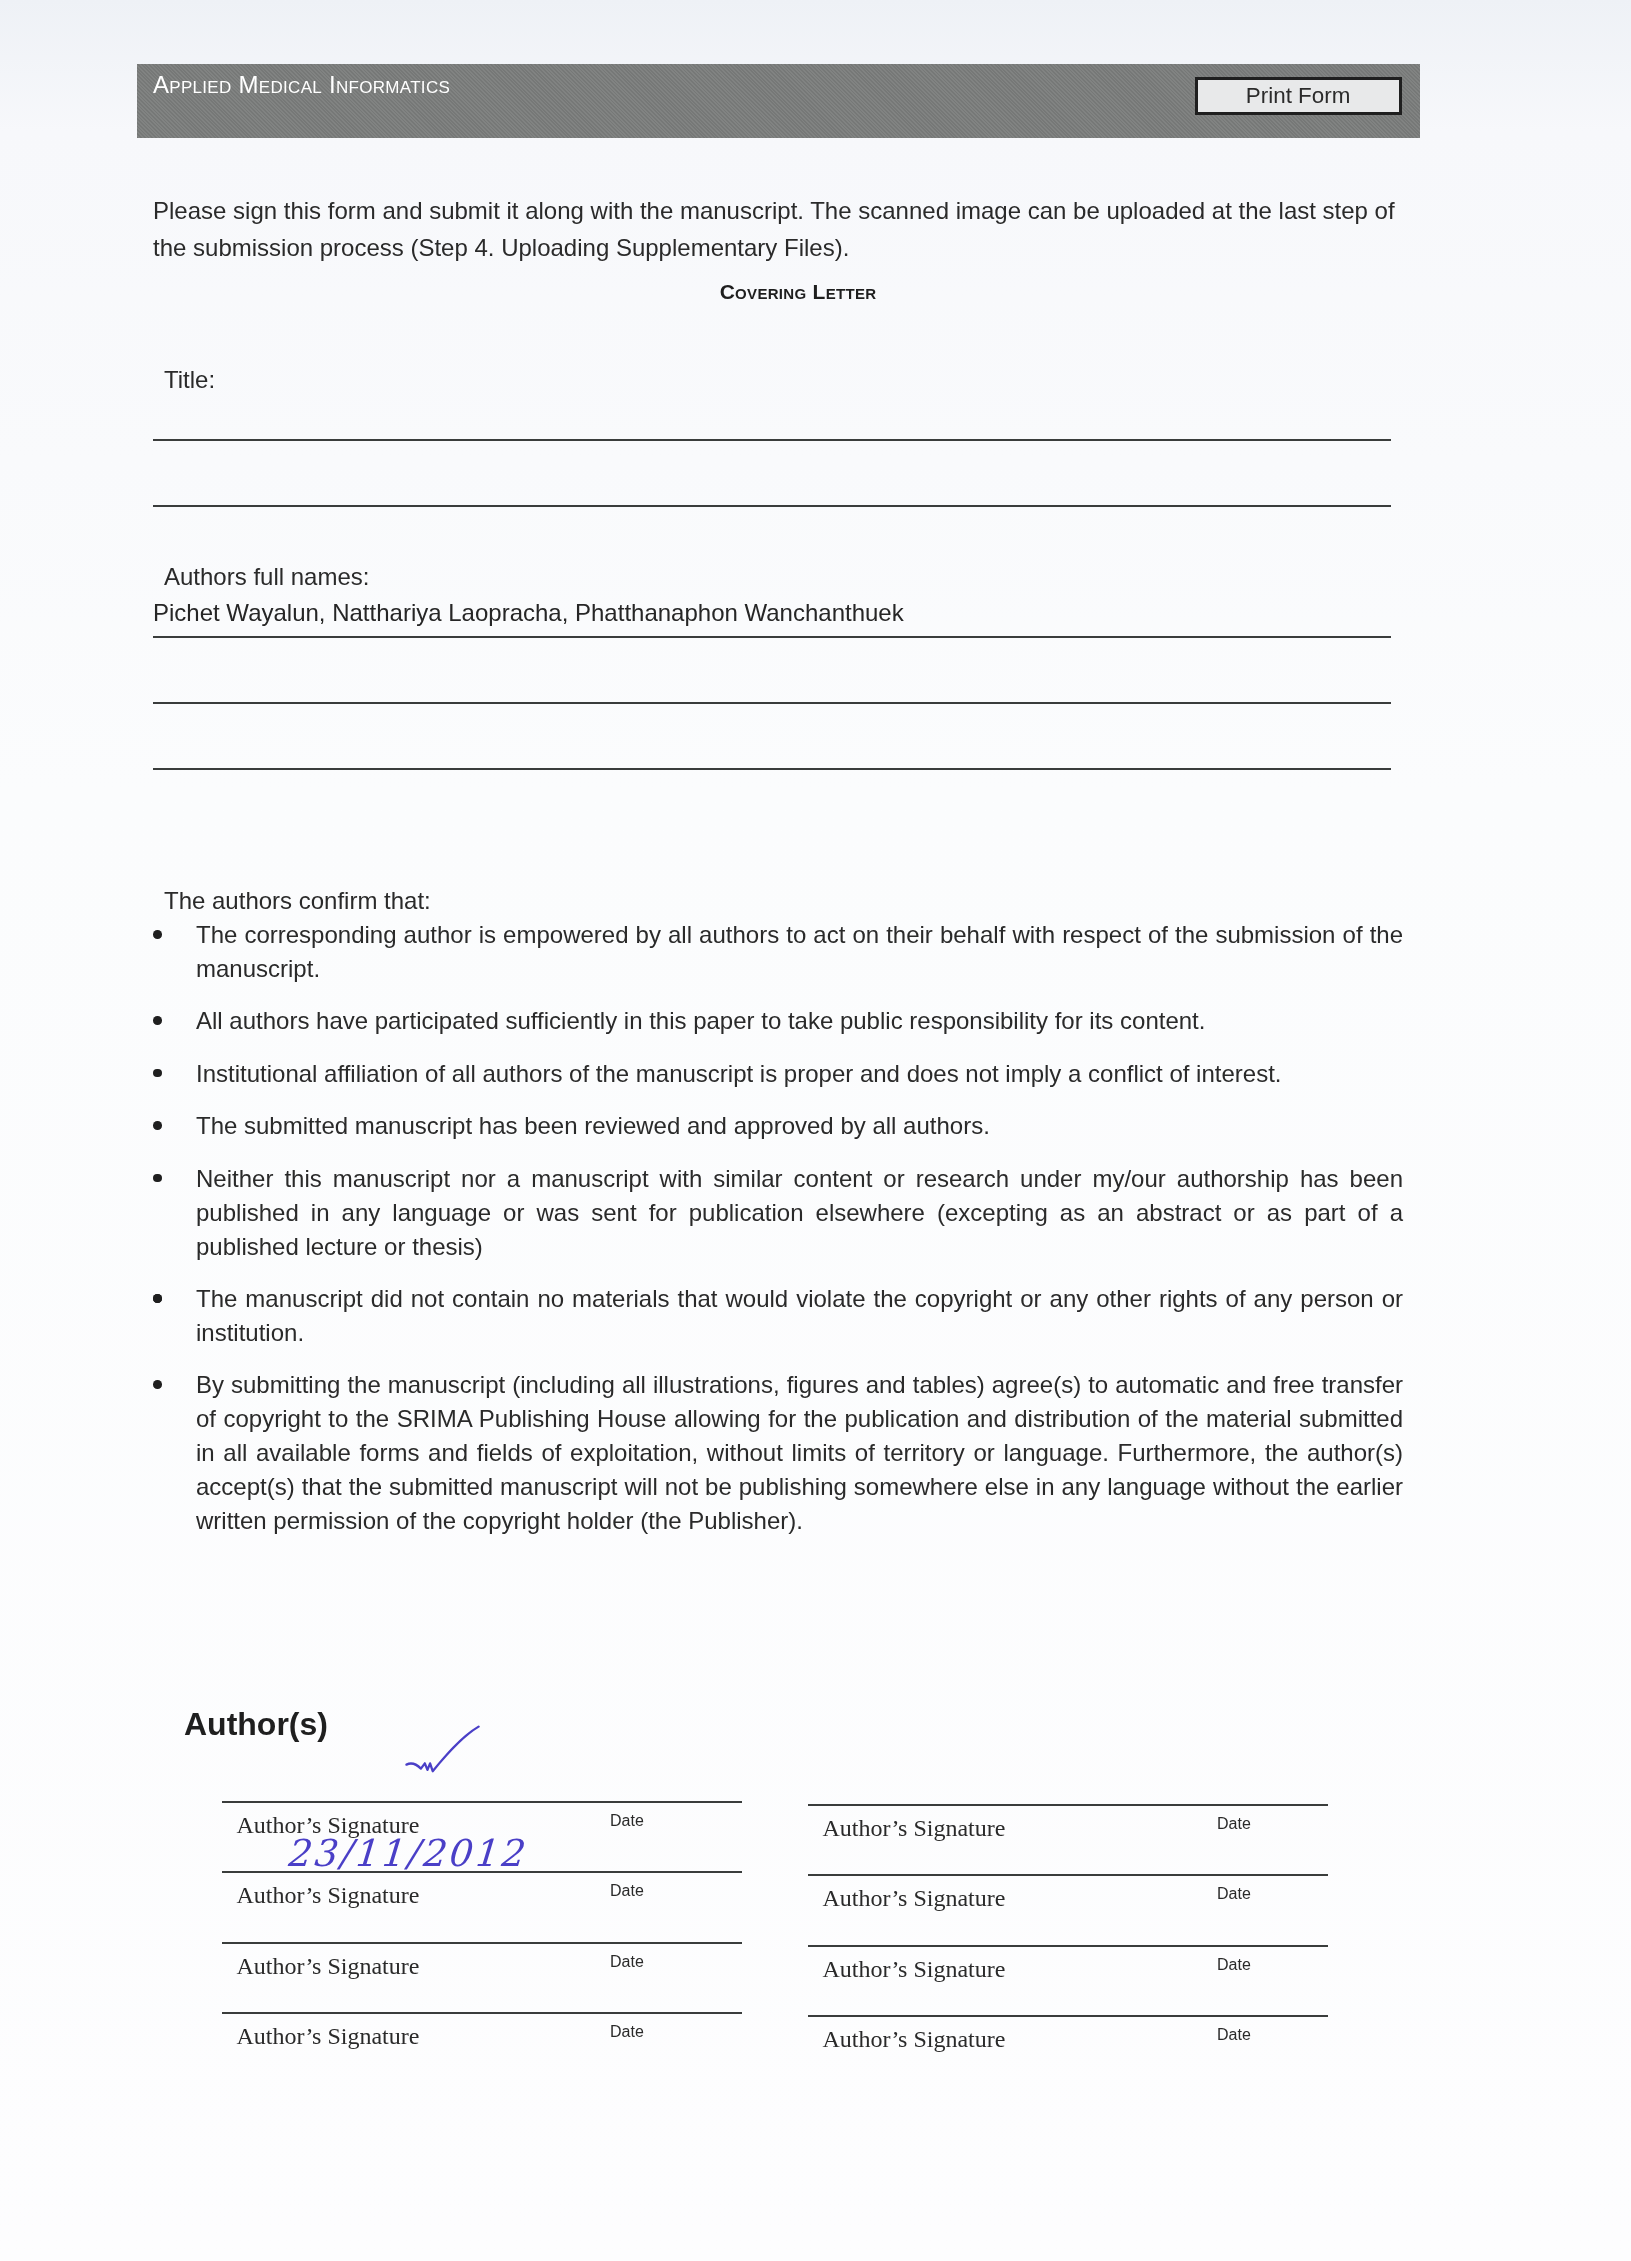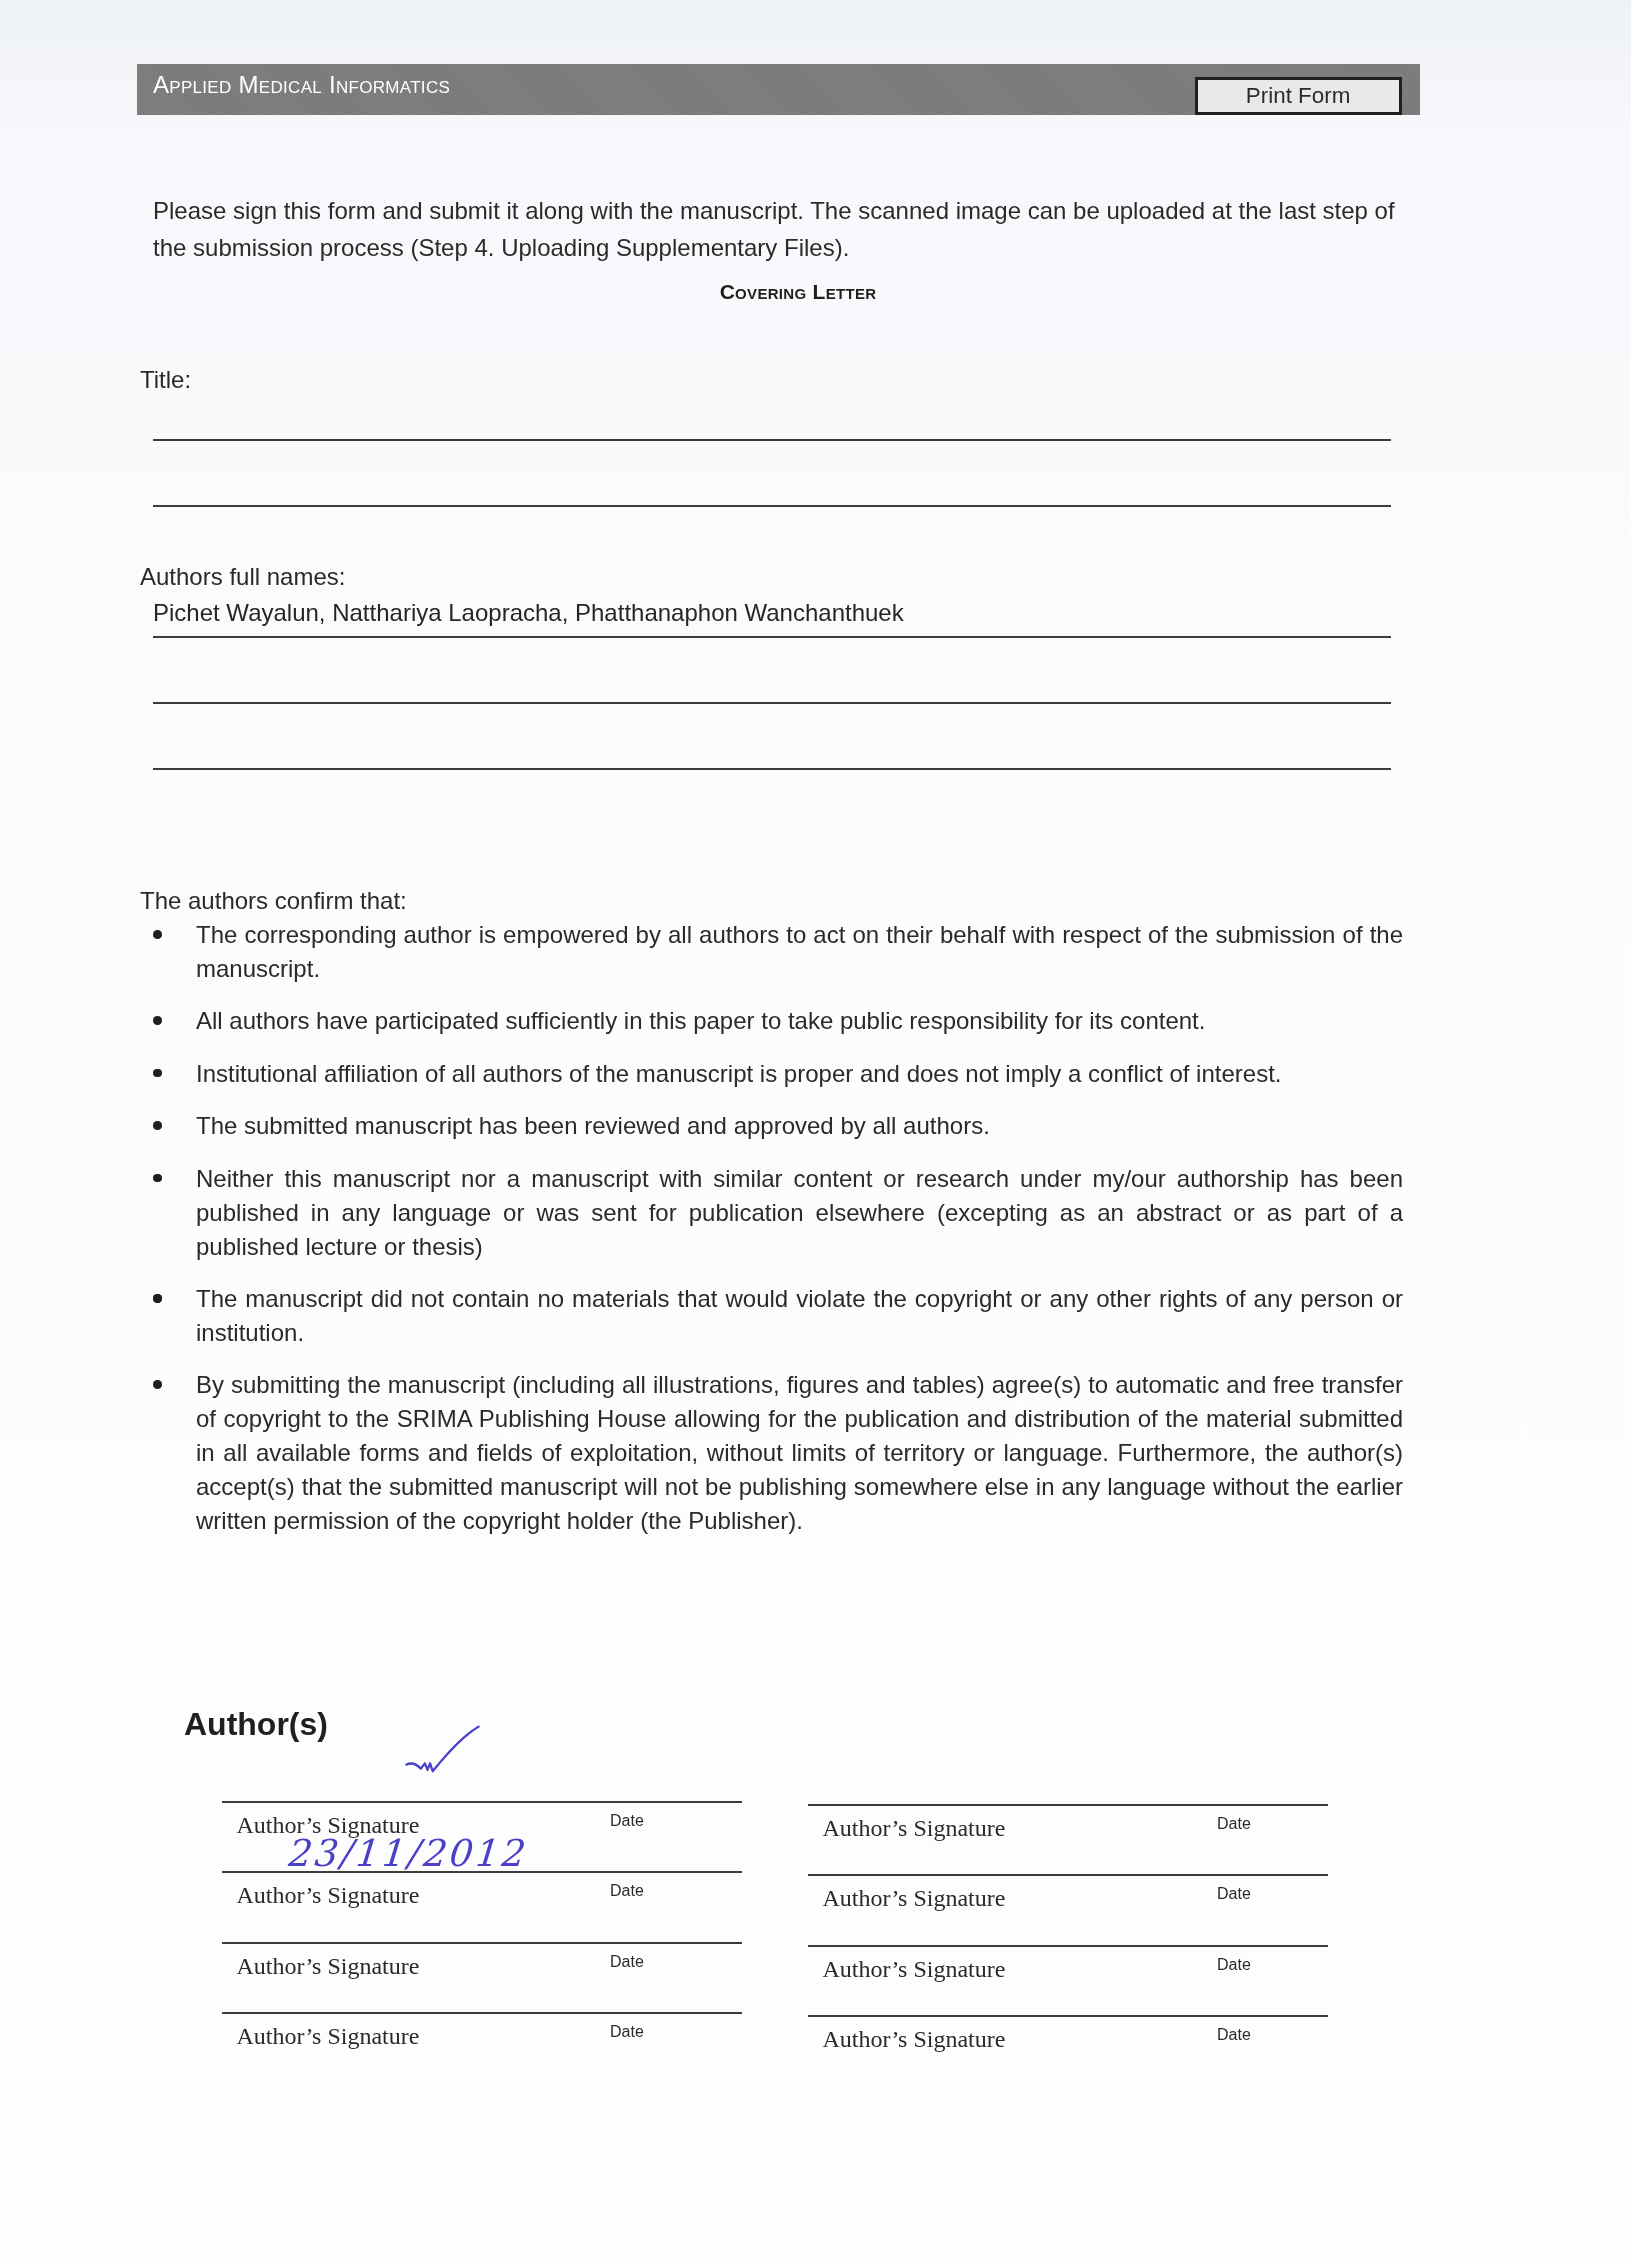--- a/index.html
+++ b/index.html
@@ -22,21 +22,21 @@
       height: 2261px;
       background: linear-gradient(180deg, #eef1f6 0px, #f7f8fb 132px, #fbfcfd 789px, #fdfdfe 2261px);
     }
 
     
     .header-bar {
       position: absolute;
       left: 137px;
       top: 64px;
       width: 1283px;
-      height: 51px;
+      height: 74px;
       background: #7c7e7d;
       background-image: repeating-linear-gradient(45deg, rgba(0,0,0,0.05) 0 1.3px, rgba(255,255,255,0.04) 1.3px 2.6px);
     }
     .journal-name {
       position: absolute;
       left: 16px;
       top: 6.6px;
       color: #ffffff;
       font-size: 24px;
       font-variant: small-caps;
@@ -75,21 +75,21 @@
       position: absolute;
       left: 0; width: 1596px;
       top: 280px;
       text-align: center;
       font-size: 21px;
       font-weight: bold;
       font-variant: small-caps;
       color: #1e1e1e;
       letter-spacing: 0.3px;
     }
-    .label { left: 140px; font-size: 24px; }
+    .label { left: 164px; font-size: 24px; }
 
     .field-value {
       position: absolute;
       left: 153px;
       font-size: 24px;
       font-family: "Liberation Sans", sans-serif;
       color: #262626;
     }
     .rule {
       position: absolute;

